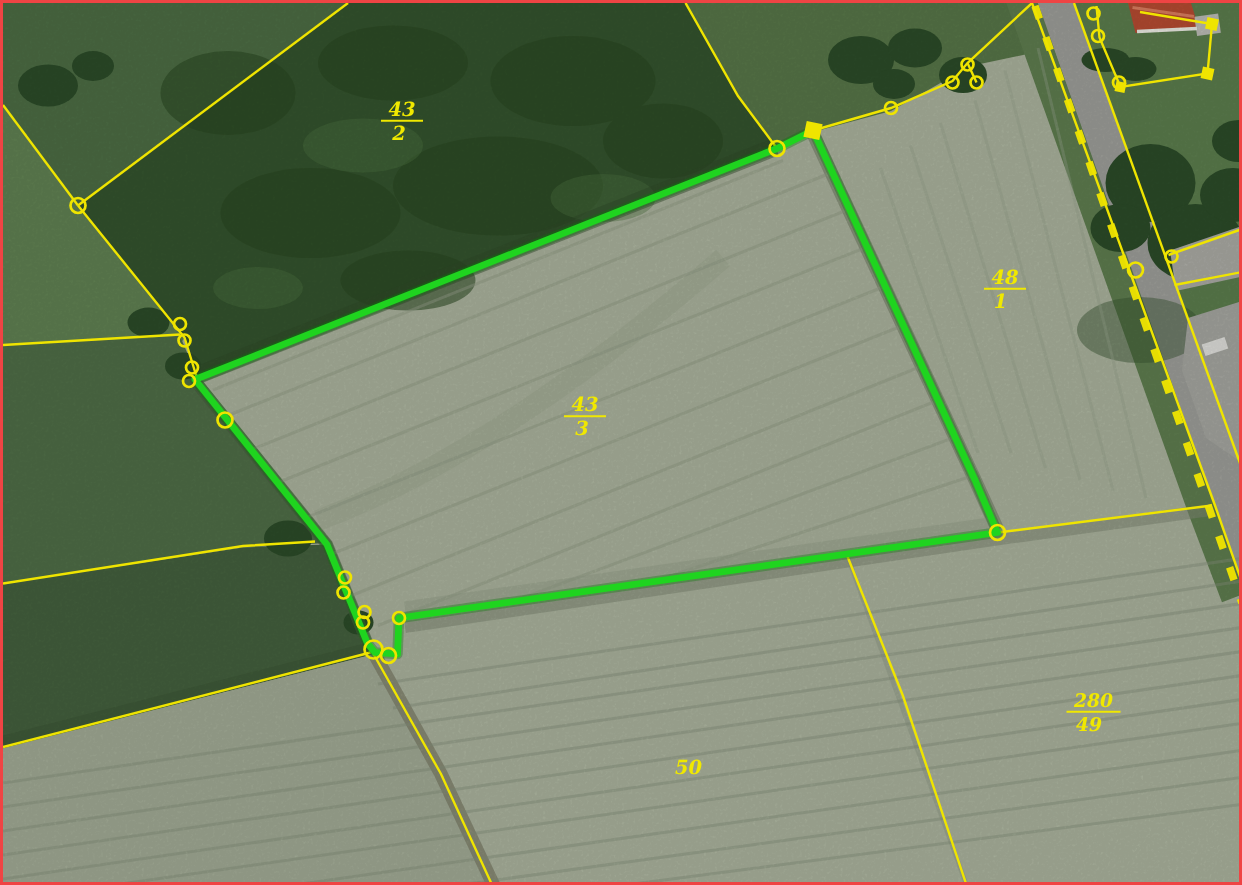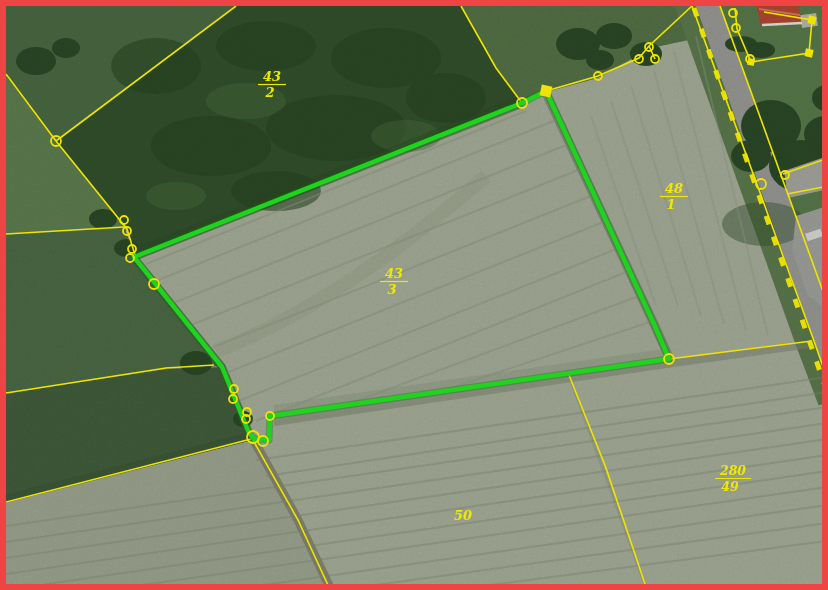--- a/index.html
+++ b/index.html
@@ -1,16 +1,16 @@
 <!DOCTYPE html>
 <html><head>
 <meta charset="utf-8">
 <style>
   html,body{margin:0;padding:0;background:#ffffff;font-family:"DejaVu Sans",sans-serif;}
-  .viewport{width:828px;height:590px;position:relative;overflow:hidden;border:6px solid #ef4444;box-sizing:border-box;}
+  .viewport{width:828px;height:590px;position:relative;overflow:hidden;border:2px solid #ef4444;box-sizing:border-box;}
   svg{display:block;}
   .plabel{font-family:"DejaVu Serif",serif;font-style:italic;font-weight:bold;font-size:13px;}
   .plabel-small{font-family:"DejaVu Serif",serif;font-style:italic;font-weight:bold;font-size:12.5px;}
 </style>
 </head>
 <body>
 
 <div class="viewport">
 <svg width="828" height="590" viewBox="0 0 828 590">
   <defs>

